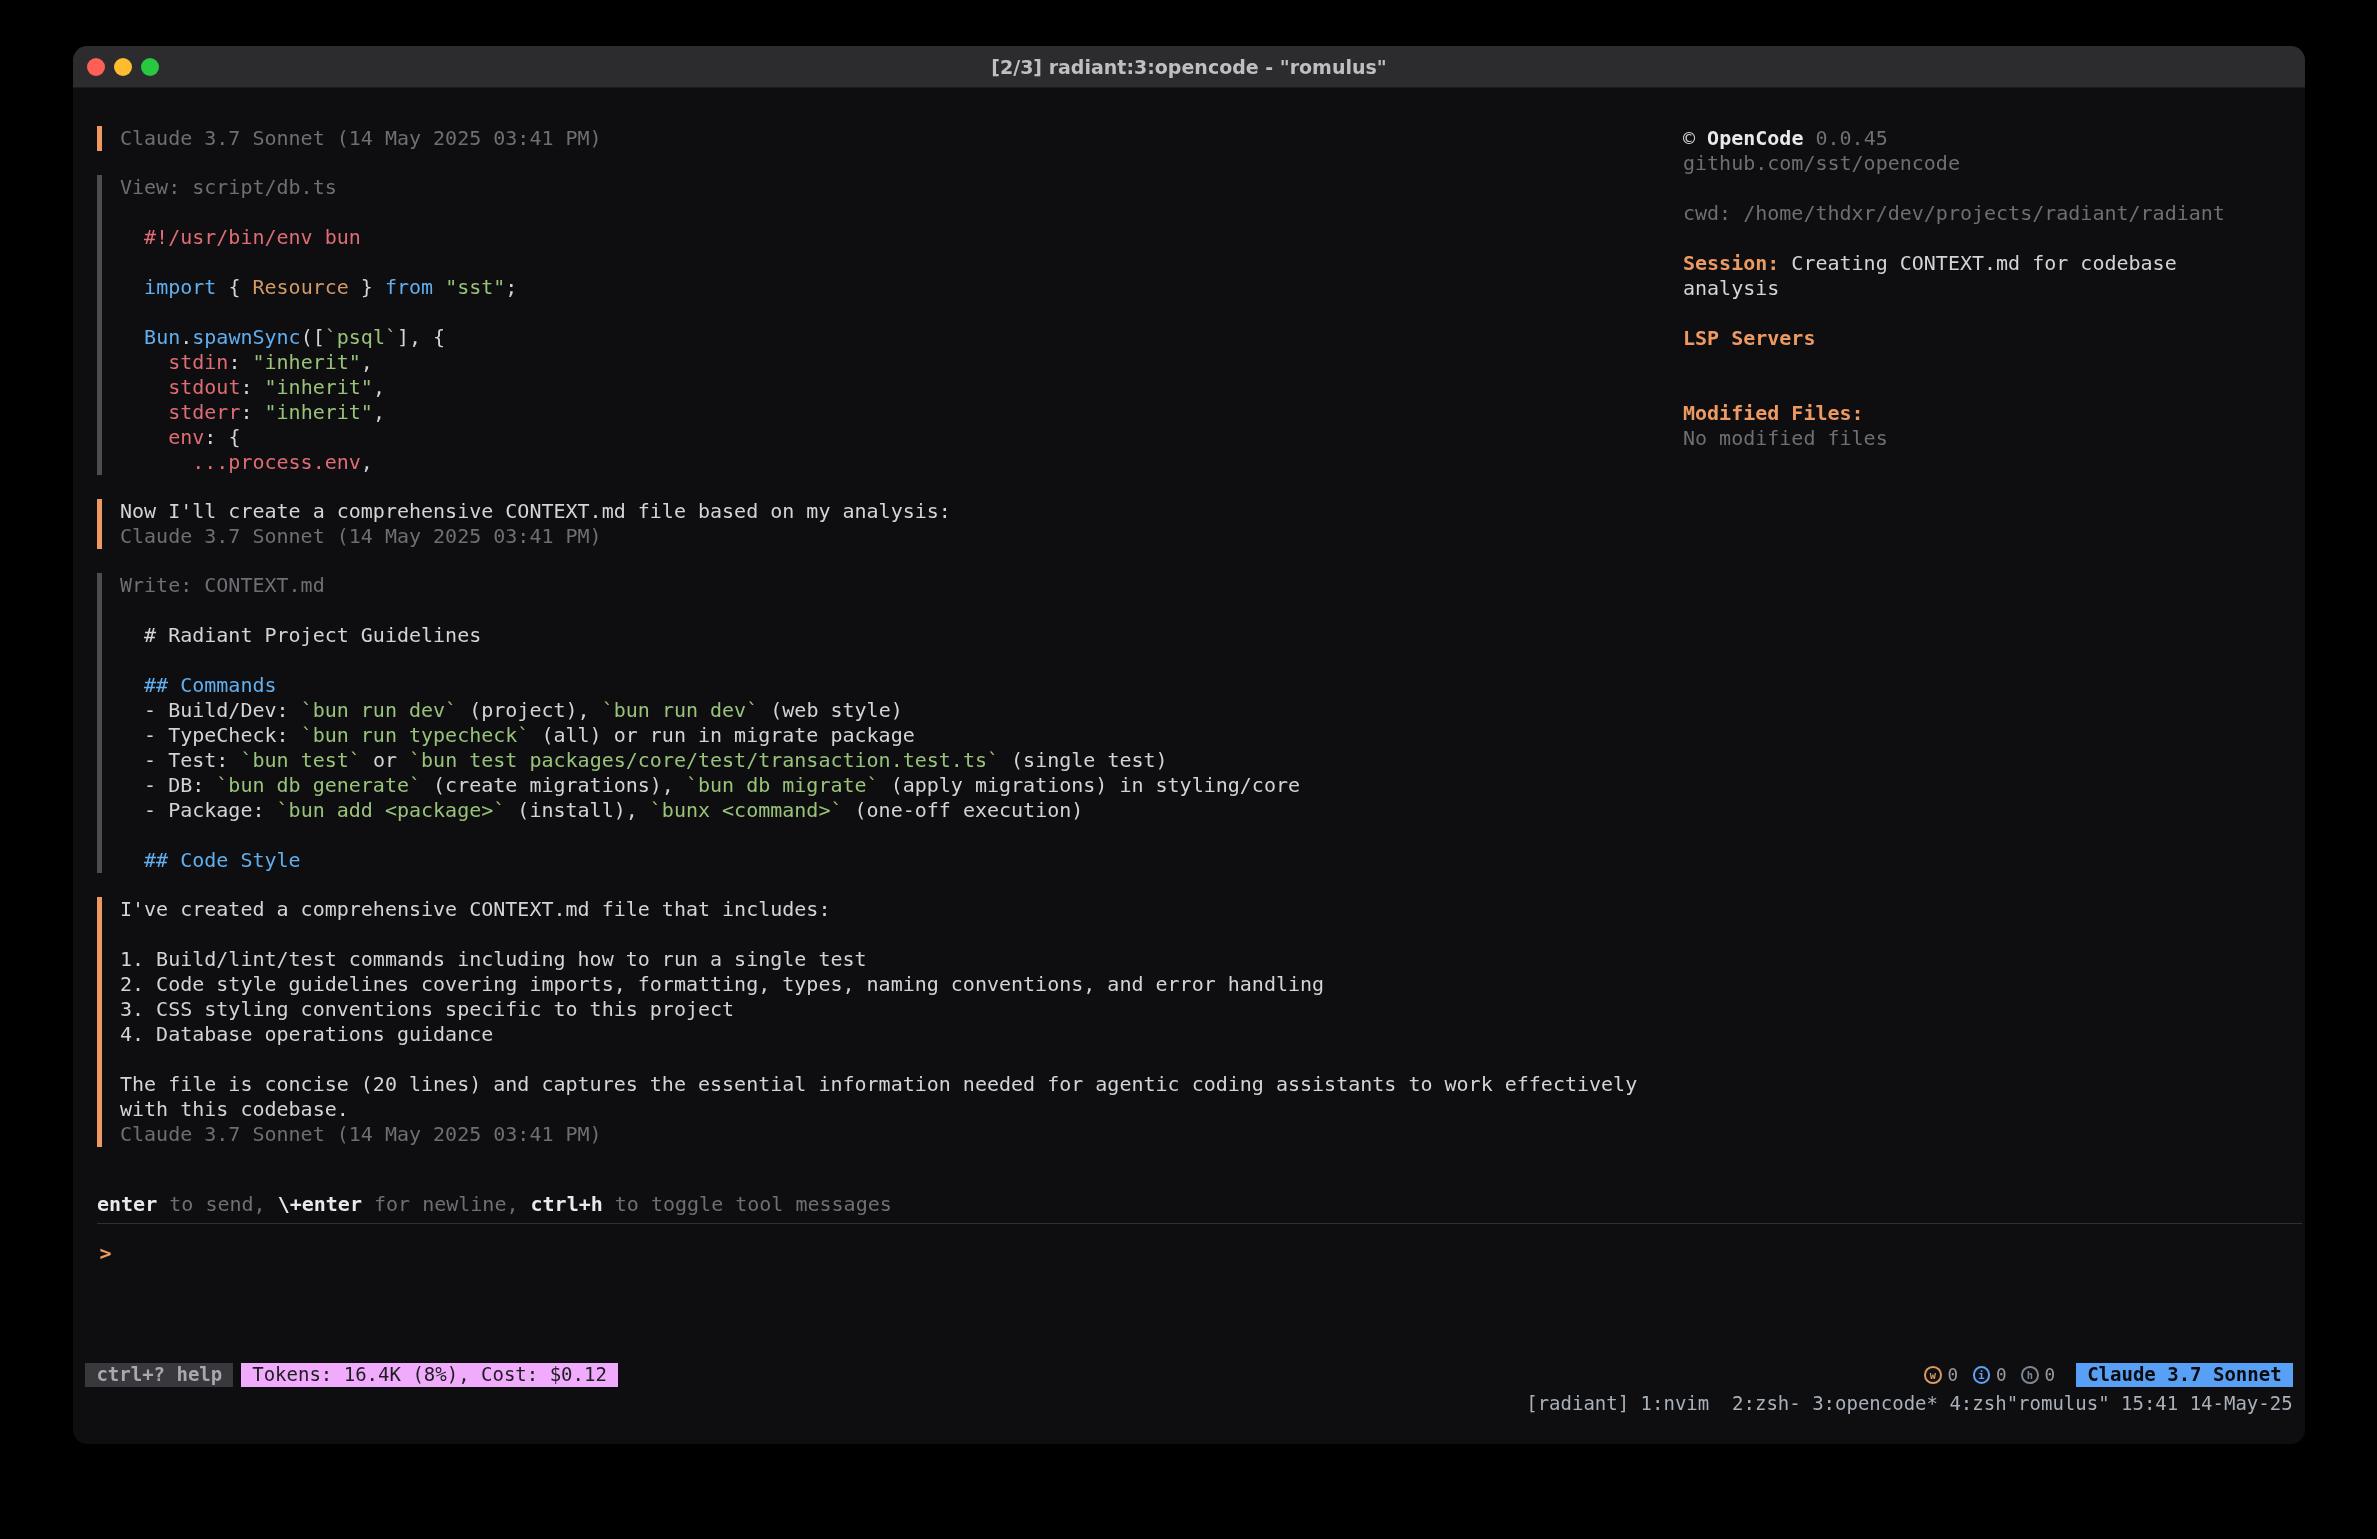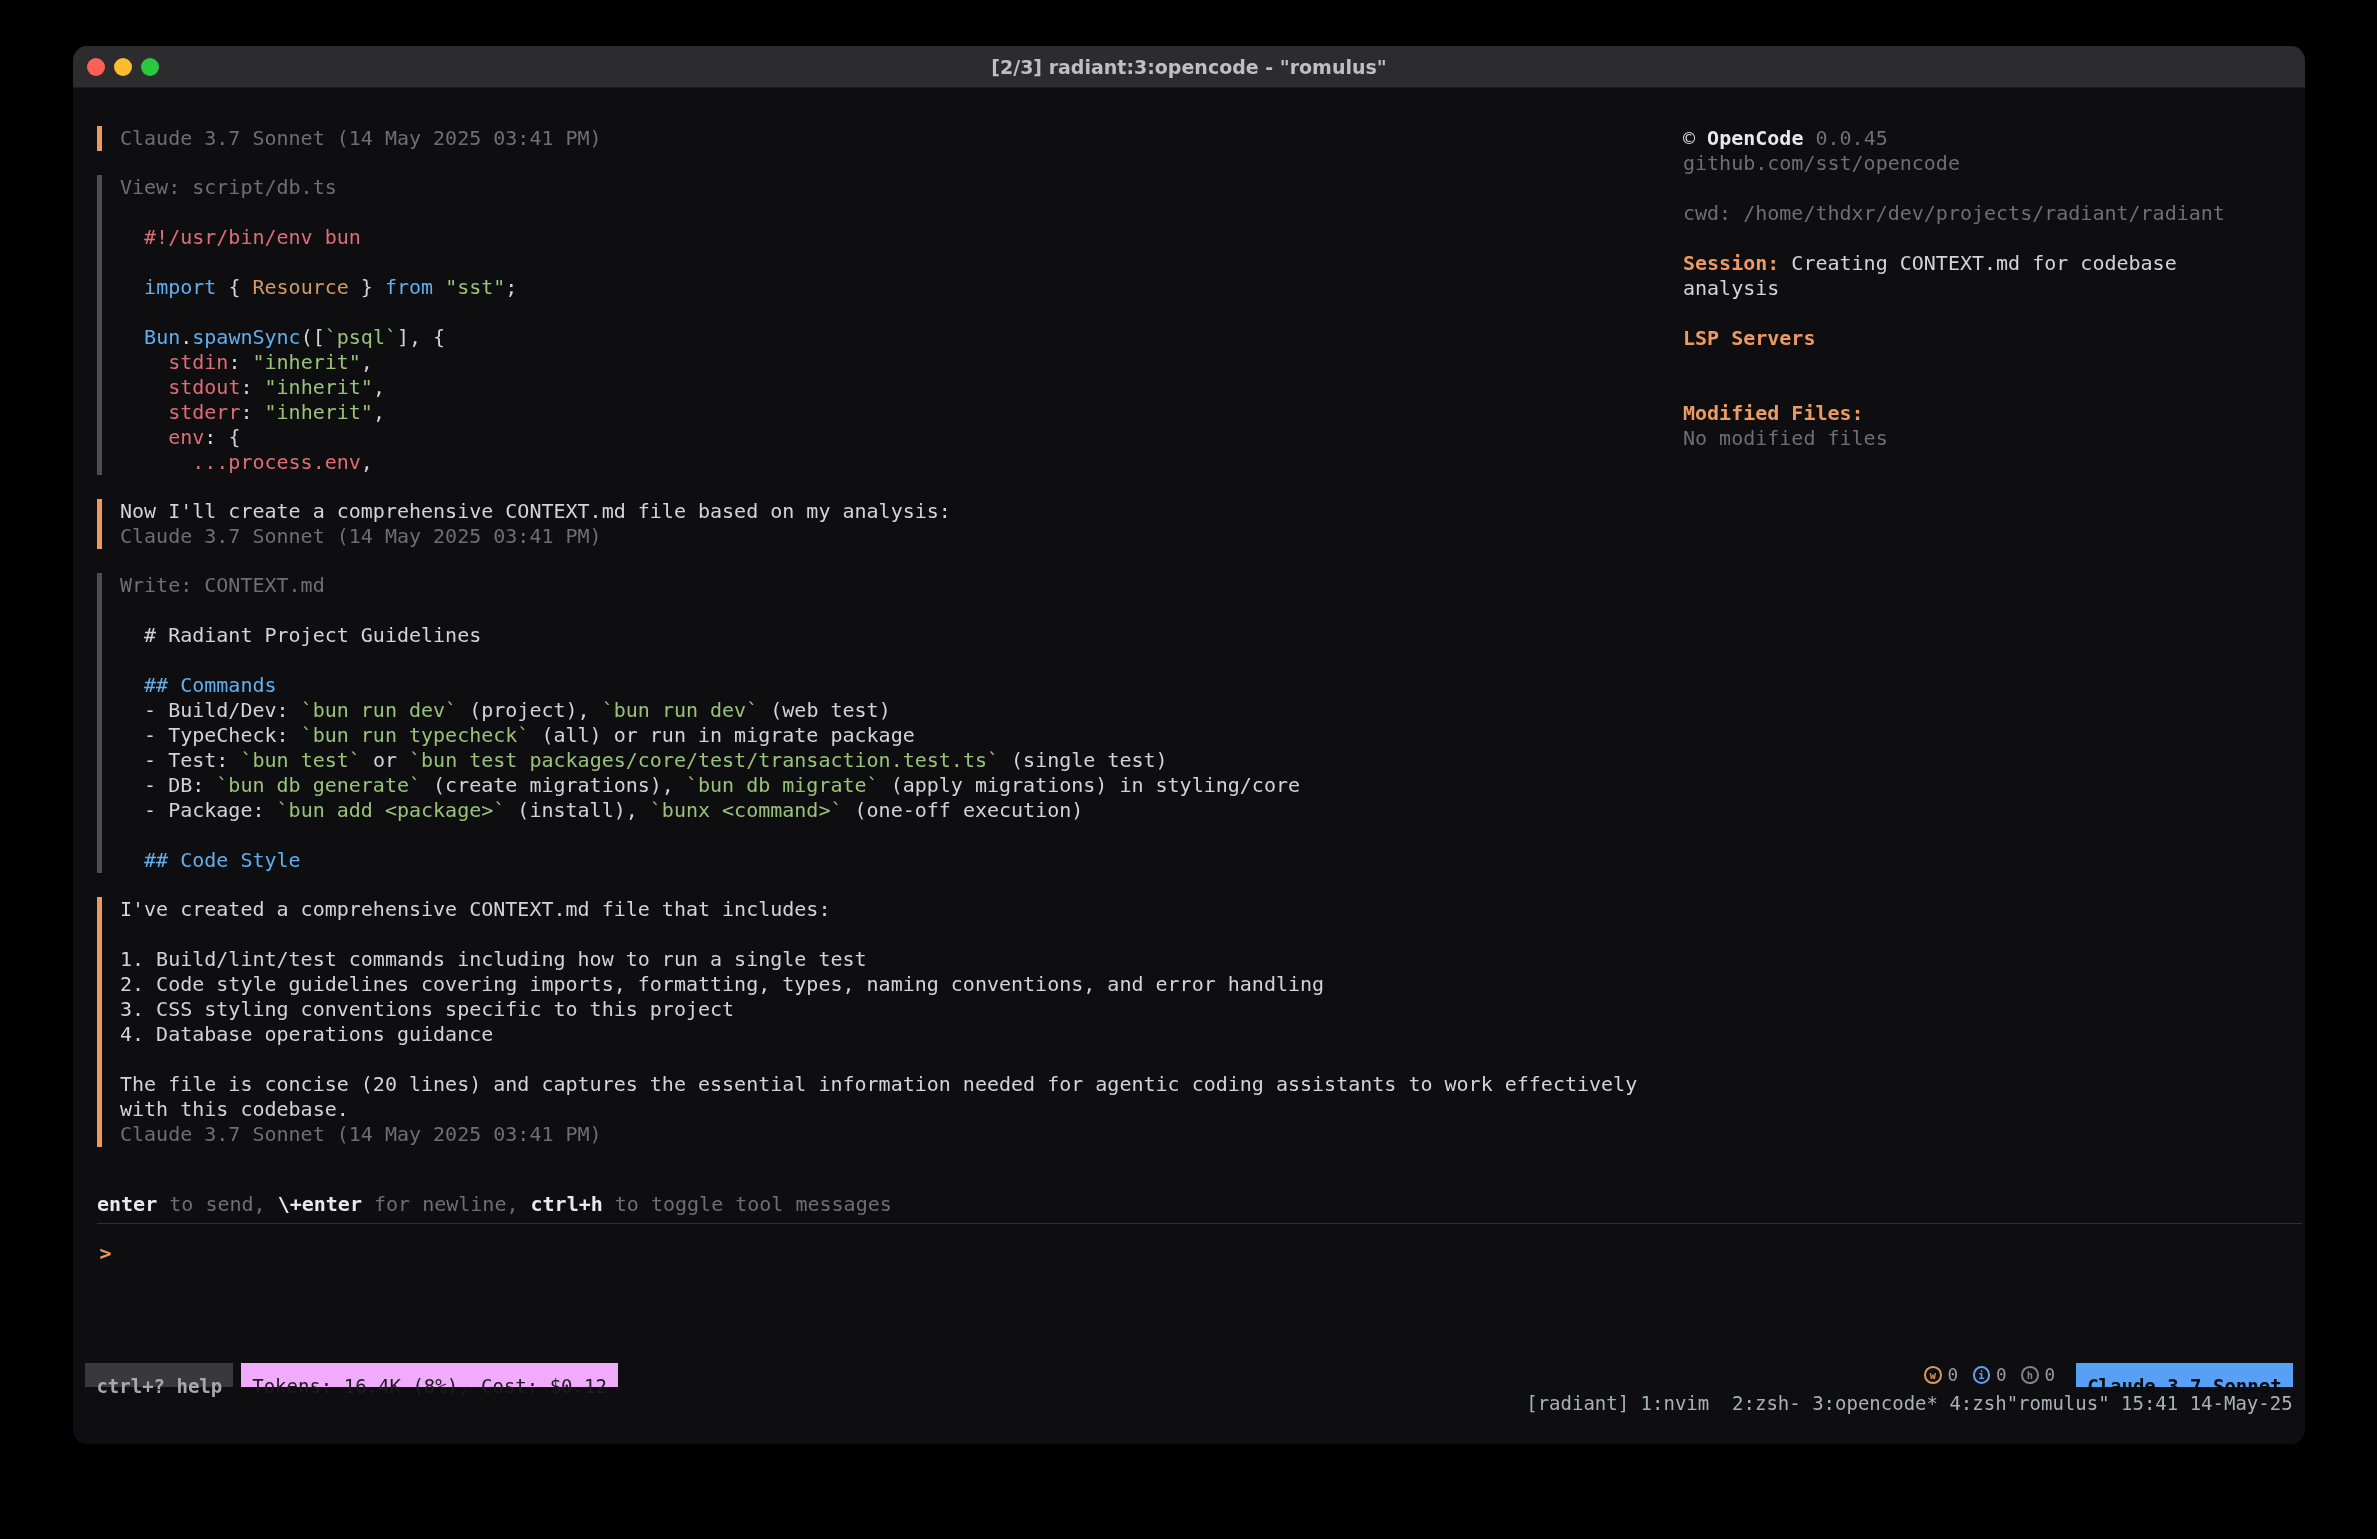--- a/index.html
+++ b/index.html
@@ -38,21 +38,21 @@
   .sidebar { position:absolute; left:1610px; top:38px; width:607px; }
 
   .helpline { position:absolute; left:24px; top:1104px; }
   .separator { position:absolute; left:24px; right:3.3px; top:1135px; height:1.3px; background:#2e2e33; }
   .inputarea { position:absolute; left:24px; top:1146px; right:24px; height:124px; }
   .prompt { position:absolute; left:2.6px; top:6.5px; font-size:20px; line-height:25px;
             font-weight:bold; color:var(--accent-orange, #ec9a62); }
 
   .statusbar { position:absolute; left:12.4px; right:12.4px; top:1275px; height:23.5px;
                display:flex; align-items:center; font-size:19px; }
-  .badge { height:23.5px; line-height:23.5px; padding:12px 11px; white-space:pre; }
+  .badge { height:23.5px; line-height:23.5px; padding:0 11px; white-space:pre; }
   .badge-help   { background:#39393d; color:#a8a8ad; font-weight:bold; }
   .badge-tokens { background:#f0abfc; color:#1d1d1f;margin-left:8px; }
   .sb-spacer { flex:1; }
   .diag-group { display:flex; align-items:center; gap:14.4px; margin-right:21px; }
   .diag { display:flex; align-items:center; gap:5.9px; }
   .diag-circle { width:17.6px; height:17.6px; border:2px solid; border-radius:50%;
                  font-size:10.4px; font-weight:bold; display:flex; align-items:center; justify-content:center; }
   .diag-count { color:#9b9ba1; font-size:17.6px; }
   .badge-model { background:var(--model-badge-blue, #57a0f6); color:#0b0b0d; font-weight:bold; }
 
@@ -97,21 +97,21 @@
         <div class="block accent-orange">
           <div class="tline"><span class="c-fg">Now I'll create a comprehensive CONTEXT.md file based on my analysis:</span></div>
           <div class="tline"><span class="c-dim">Claude 3.7 Sonnet (14 May 2025 03:41 PM)</span></div>
         </div>
         <div class="block accent-gray">
           <div class="tline"><span class="c-dim">Write: CONTEXT.md</span></div>
           <div class="tline">&nbsp;</div>
           <div class="tline"><span class="c-fg">  # Radiant Project Guidelines</span></div>
           <div class="tline">&nbsp;</div>
           <div class="tline"><span class="c-blue">  ## Commands</span></div>
-          <div class="tline"><span class="c-fg">  - Build/Dev: </span><span class="c-green">`bun run dev`</span><span class="c-fg"> (project), </span><span class="c-green">`bun run dev`</span><span class="c-fg"> (web test)</span></div>
+          <div class="tline"><span class="c-fg">  - Build/Dev: </span><span class="c-green">`bun run dev`</span><span class="c-fg"> (project), </span><span class="c-green">`bun run dev`</span><span class="c-fg"> (web style)</span></div>
           <div class="tline"><span class="c-fg">  - TypeCheck: </span><span class="c-green">`bun run typecheck`</span><span class="c-fg"> (all) or run in migrate package</span></div>
           <div class="tline"><span class="c-fg">  - Test: </span><span class="c-green">`bun test`</span><span class="c-fg"> or </span><span class="c-green">`bun test packages/core/test/transaction.test.ts`</span><span class="c-fg"> (single test)</span></div>
           <div class="tline"><span class="c-fg">  - DB: </span><span class="c-green">`bun db generate`</span><span class="c-fg"> (create migrations), </span><span class="c-green">`bun db migrate`</span><span class="c-fg"> (apply migrations) in styling/core</span></div>
           <div class="tline"><span class="c-fg">  - Package: </span><span class="c-green">`bun add &lt;package&gt;`</span><span class="c-fg"> (install), </span><span class="c-green">`bunx &lt;command&gt;`</span><span class="c-fg"> (one-off execution)</span></div>
           <div class="tline">&nbsp;</div>
           <div class="tline"><span class="c-blue">  ## Code Style</span></div>
         </div>
         <div class="block accent-orange">
           <div class="tline"><span class="c-fg">I've created a comprehensive CONTEXT.md file that includes:</span></div>
           <div class="tline">&nbsp;</div>

